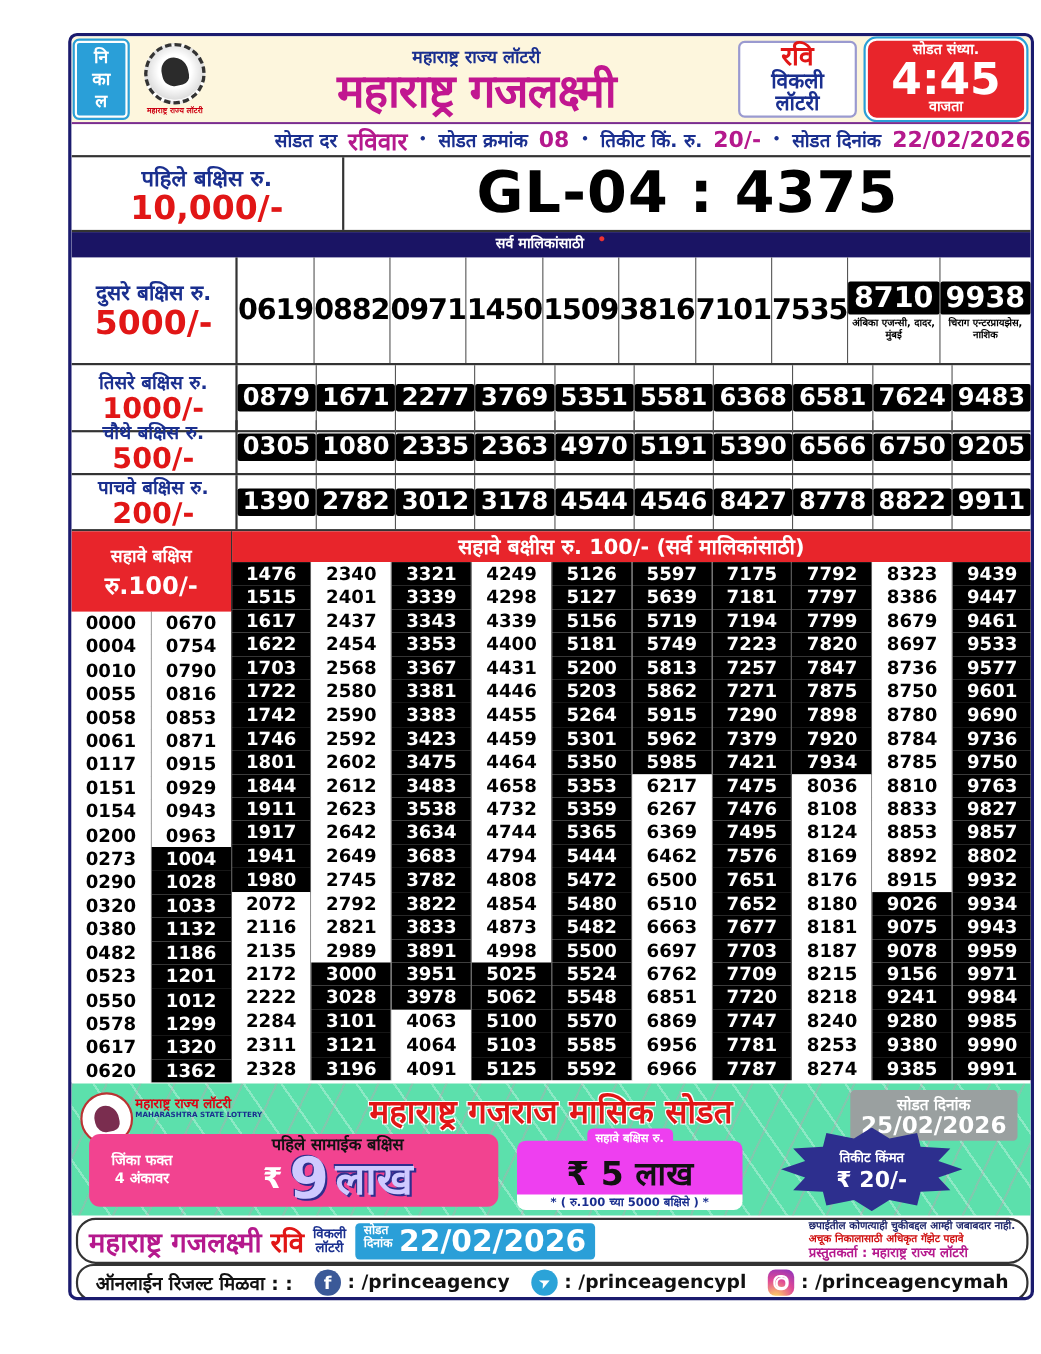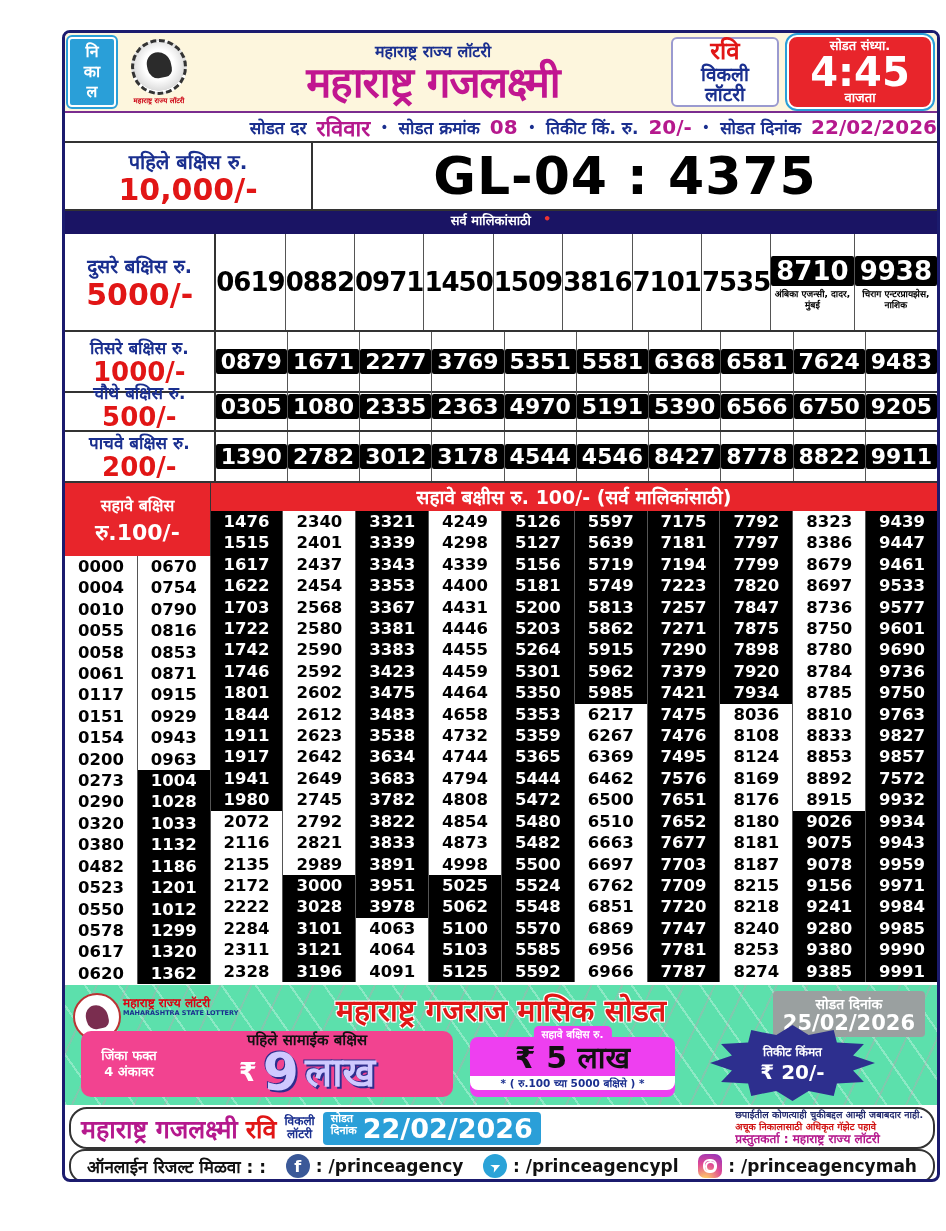--- a/index.html
+++ b/index.html
@@ -83,21 +83,21 @@
   .pinkbox{position:absolute;left:16px;top:46px;width:372px;height:66px;background:#f24390;border-radius:10px;display:flex;align-items:center;box-sizing:border-box;padding:0 8px;}
   .pinkbox .cond{color:#fff;font-weight:bold;font-size:13px;line-height:1.2;text-align:center;width:80px;}
   .pinkbox .mid{flex:1;text-align:center;}
   .pinkbox .shared{color:#111;font-weight:bold;font-size:15px;line-height:1.1;}
   .bigprize{display:flex;align-items:center;justify-content:center;gap:6px;}
   .bigprize .rs{color:#fff;font-weight:bold;font-size:26px;}
   .bigprize .nine{color:#cfc9ff;font-weight:bold;font-size:52px;line-height:.9;text-shadow:2px 2px 0 #2e2e8e,-1px -1px 0 #2e2e8e;}
   .bigprize .lakh{color:#cfc9ff;font-weight:bold;font-size:40px;line-height:.9;text-shadow:2px 2px 0 #2e2e8e,-1px -1px 0 #2e2e8e;}
   .magbox{position:absolute;left:405px;top:52px;width:205px;height:60px;background:#ee3ff0;border-radius:8px;text-align:center;box-sizing:border-box;}
   .magbox .tab{position:absolute;top:-11px;left:50%;transform:translateX(-50%);background:#ee3ff0;border-radius:5px;padding:1px 8px;color:#fff;font-weight:bold;font-size:10.5px;white-space:nowrap;}
-  .magbox .amt{color:#111;font-weight:bold;font-size:30px;line-height:1.15;margin-top:4px;}
+  .magbox .amt{color:#111;font-weight:bold;font-size:30px;line-height:1.15;margin-top:14px;}
   .magbox .note{background:#fff;border-radius:0 0 8px 8px;color:#1a2f8f;font-weight:bold;font-size:10.5px;line-height:1.4;}
   .star{position:absolute;left:645px;top:40px;width:165px;height:76px;background:#2d2f8e;display:flex;flex-direction:column;align-items:center;justify-content:center;color:#fff;
     clip-path:polygon(100% 50%,86.7% 59.8%,93.3% 75%,76.9% 76.9%,75% 93.3%,59.8% 86.7%,50% 100%,40.2% 86.7%,25% 93.3%,23.1% 76.9%,6.7% 75%,13.3% 59.8%,0% 50%,13.3% 40.2%,6.7% 25%,23.1% 23.1%,25% 6.7%,40.2% 13.3%,50% 0%,59.8% 13.3%,75% 6.7%,76.9% 23.1%,93.3% 25%,86.7% 40.2%);}
   .star .s1{font-size:12px;font-weight:bold;}
   .star .s2{font-size:20px;font-weight:bold;}
 
   
   .foot1{position:absolute;left:4px;top:1074px;width:866px;height:42px;border:2px solid #333;border-radius:18px;background:#fff;box-sizing:border-box;display:flex;align-items:center;padding:0 10px;gap:8px;}
   .f-title{color:#b5198d;font-weight:bold;font-size:25px;white-space:nowrap;}
   .f-ravi{color:#e11616;font-weight:bold;font-size:25px;}
@@ -605,21 +605,21 @@
           <div class="gcell inv">9461</div>
           <div class="gcell inv">9533</div>
           <div class="gcell inv">9577</div>
           <div class="gcell inv">9601</div>
           <div class="gcell inv">9690</div>
           <div class="gcell inv">9736</div>
           <div class="gcell inv">9750</div>
           <div class="gcell inv">9763</div>
           <div class="gcell inv">9827</div>
           <div class="gcell inv">9857</div>
-          <div class="gcell inv">7572</div>
+          <div class="gcell inv">8802</div>
           <div class="gcell inv">9932</div>
           <div class="gcell inv">9934</div>
           <div class="gcell inv">9943</div>
           <div class="gcell inv">9959</div>
           <div class="gcell inv">9971</div>
           <div class="gcell inv">9984</div>
           <div class="gcell inv">9985</div>
           <div class="gcell inv">9990</div>
           <div class="gcell inv">9991</div>
         </div>

